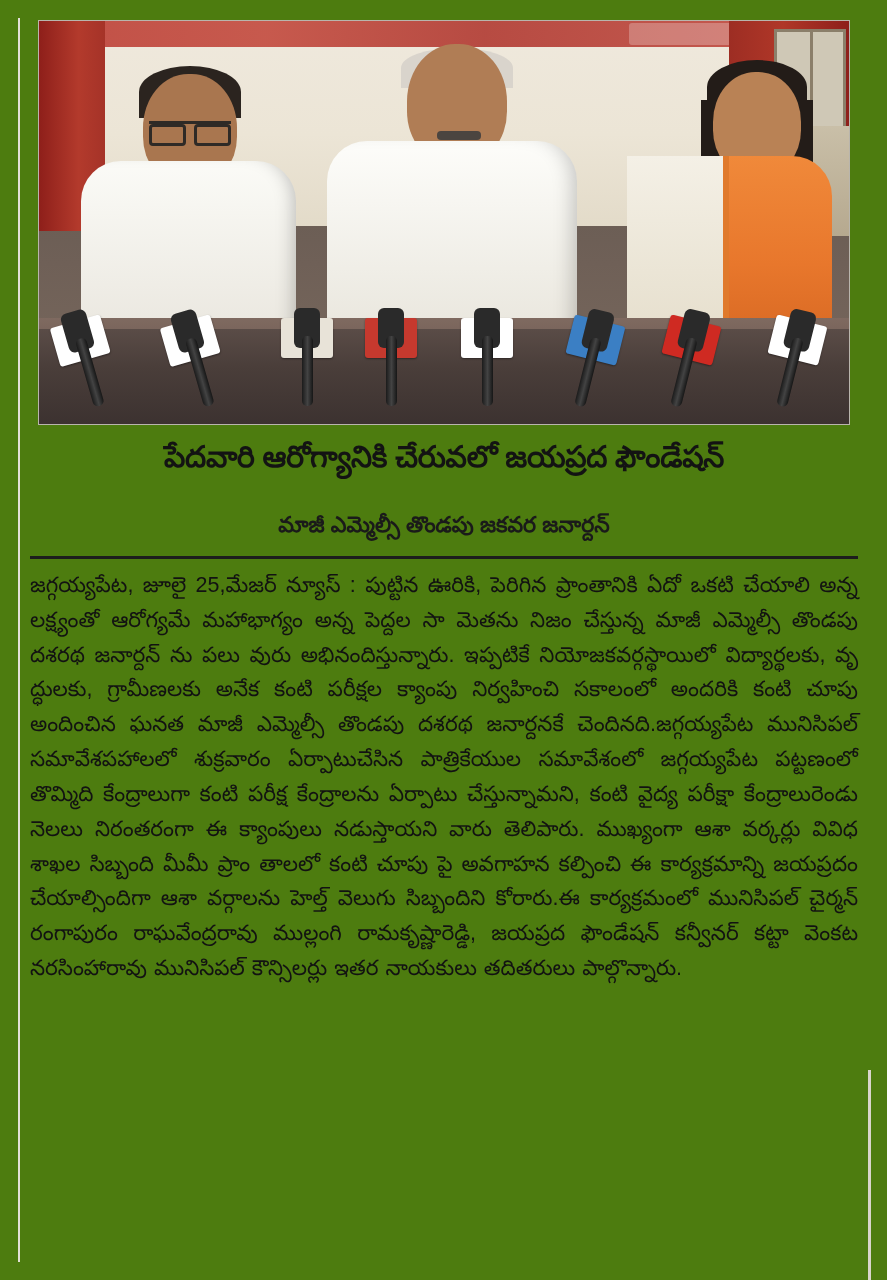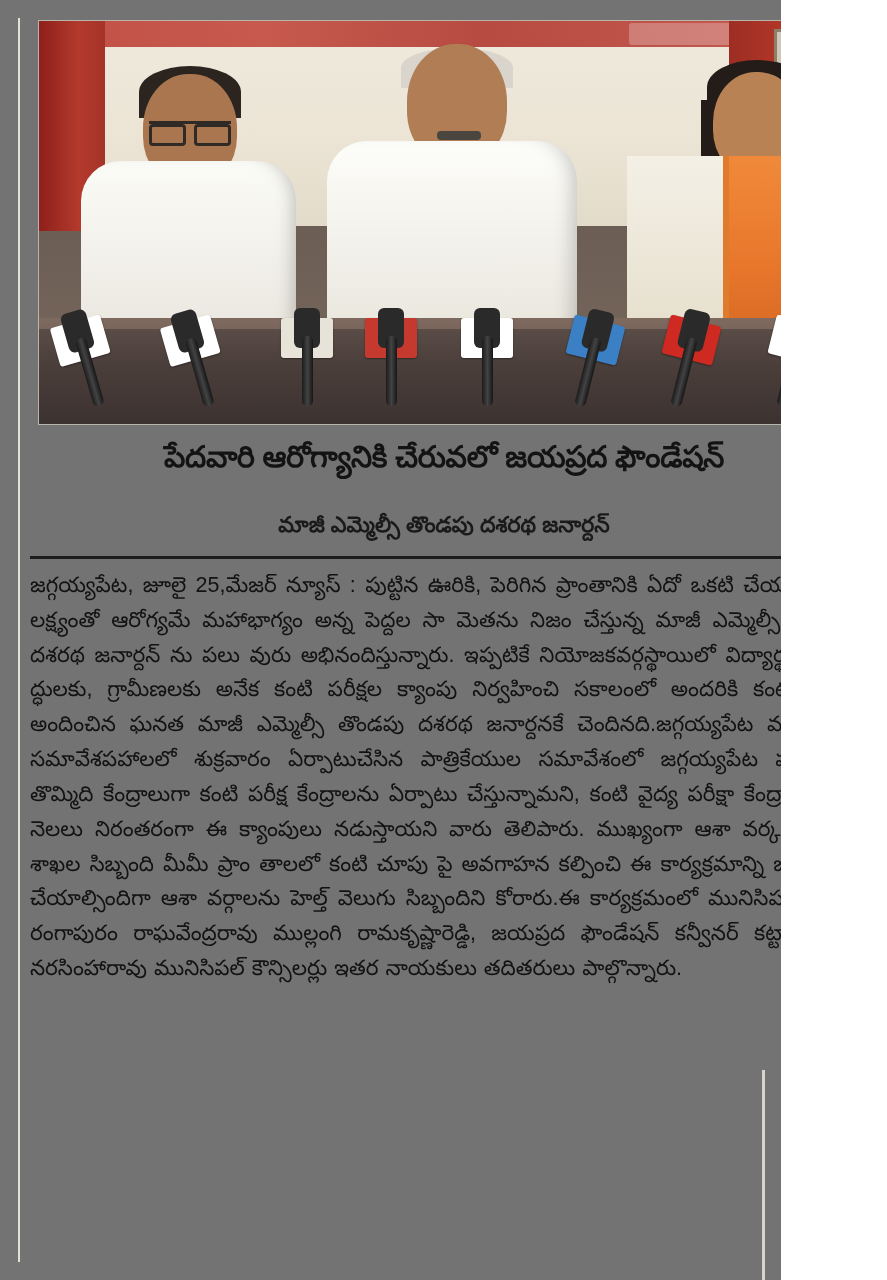--- a/index.html
+++ b/index.html
@@ -1,24 +1,24 @@
 <!DOCTYPE html>
 <html lang="te"><head>
 <meta charset="utf-8">
 <style>
   html, body {
     margin: 0;
     padding: 0;
     background: #ffffff;
   }
   .page {
-    width: 781px;
+    width: 887px;
     height: 1280px;
     position: relative;
-    background: #737373;
+    background: #4d7c0f;
     font-family: "Liberation Sans", sans-serif;
     overflow: hidden;
     box-sizing: border-box;
   }
 
   
   .photo-wrap {
     position: absolute;
     left: 38px;
     top: 20px;
@@ -360,21 +360,21 @@
       <div class="mic tilt-r" style="left:742px;">
         <div class="flag"></div>
         <div class="head"></div>
         <div class="stick"></div>
       </div>
     </div>
   </div>
 
   <div class="headline">పేదవారి ఆరోగ్యానికి చేరువలో జయప్రద ఫౌండేషన్</div>
 
-  <div class="subhead">మాజీ ఎమ్మెల్సీ తొండపు దశరథ జనార్దన్</div>
+  <div class="subhead">మాజీ ఎమ్మెల్సీ తొండపు జకవర జనార్దన్</div>
 
   <div class="rule"></div>
 
   <div class="body-text">
     <span class="dateline">జగ్గయ్యపేట, జూలై 25,మేజర్ న్యూస్ : </span><span>పుట్టిన ఊరికి, పెరిగిన ప్రాంతానికి ఏదో ఒకటి చేయాలి అన్న లక్ష్యంతో ఆరోగ్యమే మహాభాగ్యం అన్న పెద్దల సా మెతను నిజం చేస్తున్న మాజీ ఎమ్మెల్సీ తొండపు దశరథ జనార్దన్ ను పలు వురు అభినందిస్తున్నారు. ఇప్పటికే నియోజకవర్గస్థాయిలో విద్యార్థలకు, వృ ద్ధులకు, గ్రామీణలకు అనేక కంటి పరీక్షల క్యాంపు నిర్వహించి సకాలంలో అందరికి కంటి చూపు అందించిన ఘనత మాజీ ఎమ్మెల్సీ తొండపు దశరథ జనార్దనకే చెందినది.జగ్గయ్యపేట మునిసిపల్ సమావేశపహాలలో శుక్రవారం ఏర్పాటుచేసిన పాత్రికేయుల సమావేశంలో జగ్గయ్యపేట పట్టణంలో తొమ్మిది కేంద్రాలుగా కంటి పరీక్ష కేంద్రాలను ఏర్పాటు చేస్తున్నామని, కంటి వైద్య పరీక్షా కేంద్రాలురెండు నెలలు నిరంతరంగా ఈ క్యాంపులు నడుస్తాయని వారు తెలిపారు. ముఖ్యంగా ఆశా వర్కర్లు వివిధ శాఖల సిబ్బంది మీమీ ప్రాం తాలలో కంటి చూపు పై అవగాహన కల్పించి ఈ కార్యక్రమాన్ని జయప్రదం చేయాల్సిందిగా ఆశా వర్గాలను హెల్త్ వెలుగు సిబ్బందిని కోరారు.ఈ కార్యక్రమంలో మునిసిపల్ చైర్మన్ రంగాపురం రాఘవేంద్రరావు ముల్లంగి రామకృష్ణారెడ్డి, జయప్రద ఫౌండేషన్ కన్వీనర్ కట్టా వెంకట నరసింహారావు మునిసిపల్ కౌన్సిలర్లు ఇతర నాయకులు తదితరులు పాల్గొన్నారు.</span>
   </div>
 
 </div>
 
 </body></html>

